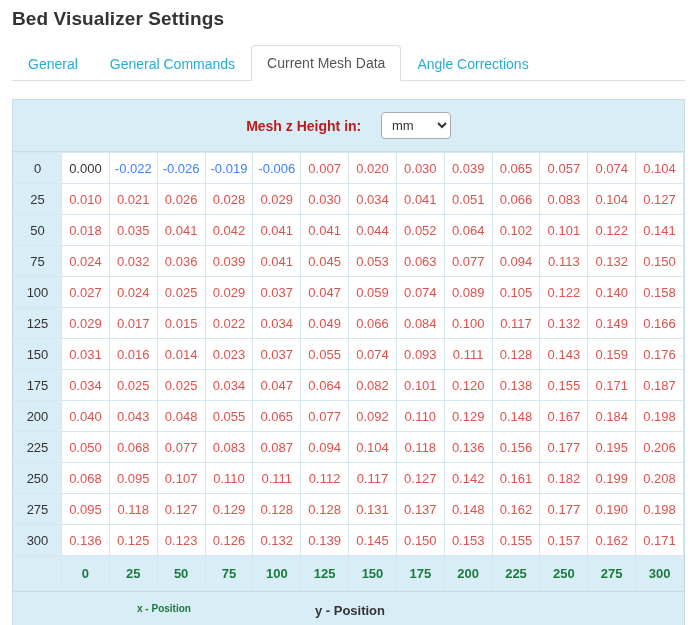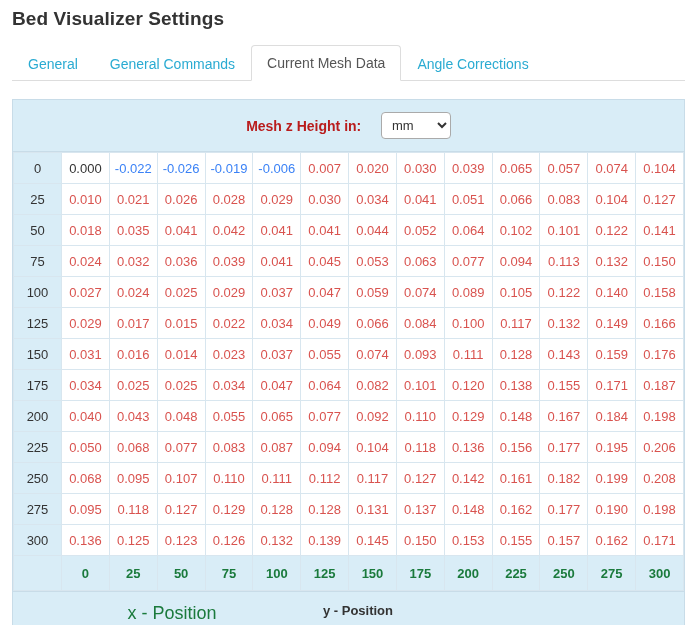--- a/index.html
+++ b/index.html
@@ -127,23 +127,22 @@
   .axis-row {
     background: #d9edf7;
     display: flex;
     padding: 11px 0 12px 0;
     border-top: 1px solid #c8dce8;
   }
   .axis-x {
     flex: 0 0 45%;
     text-align: center;
     color: #1a7a3c;
-    font-weight: normal;
-    font-size: 18px;
-    padding-left: 8px;
+    font-weight: bold;
+    font-size: 10px;
   }
   .axis-y {
     flex: 1;
     text-align: left;
     color: #333333;
     font-weight: bold;
     font-size: 13px;
   }
 </style>
 </head>

